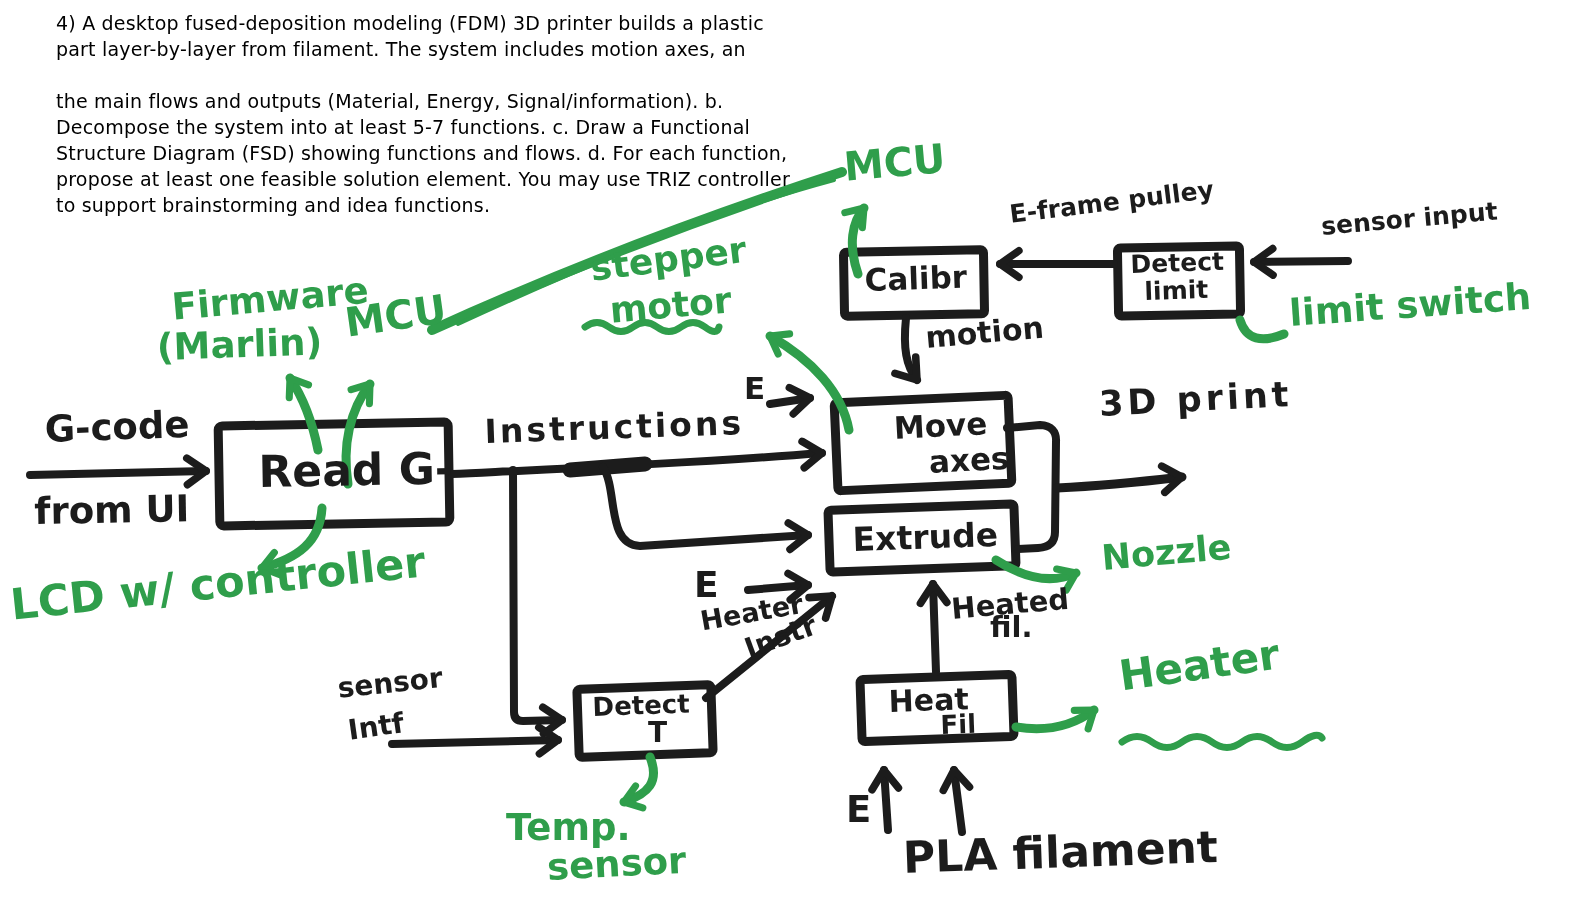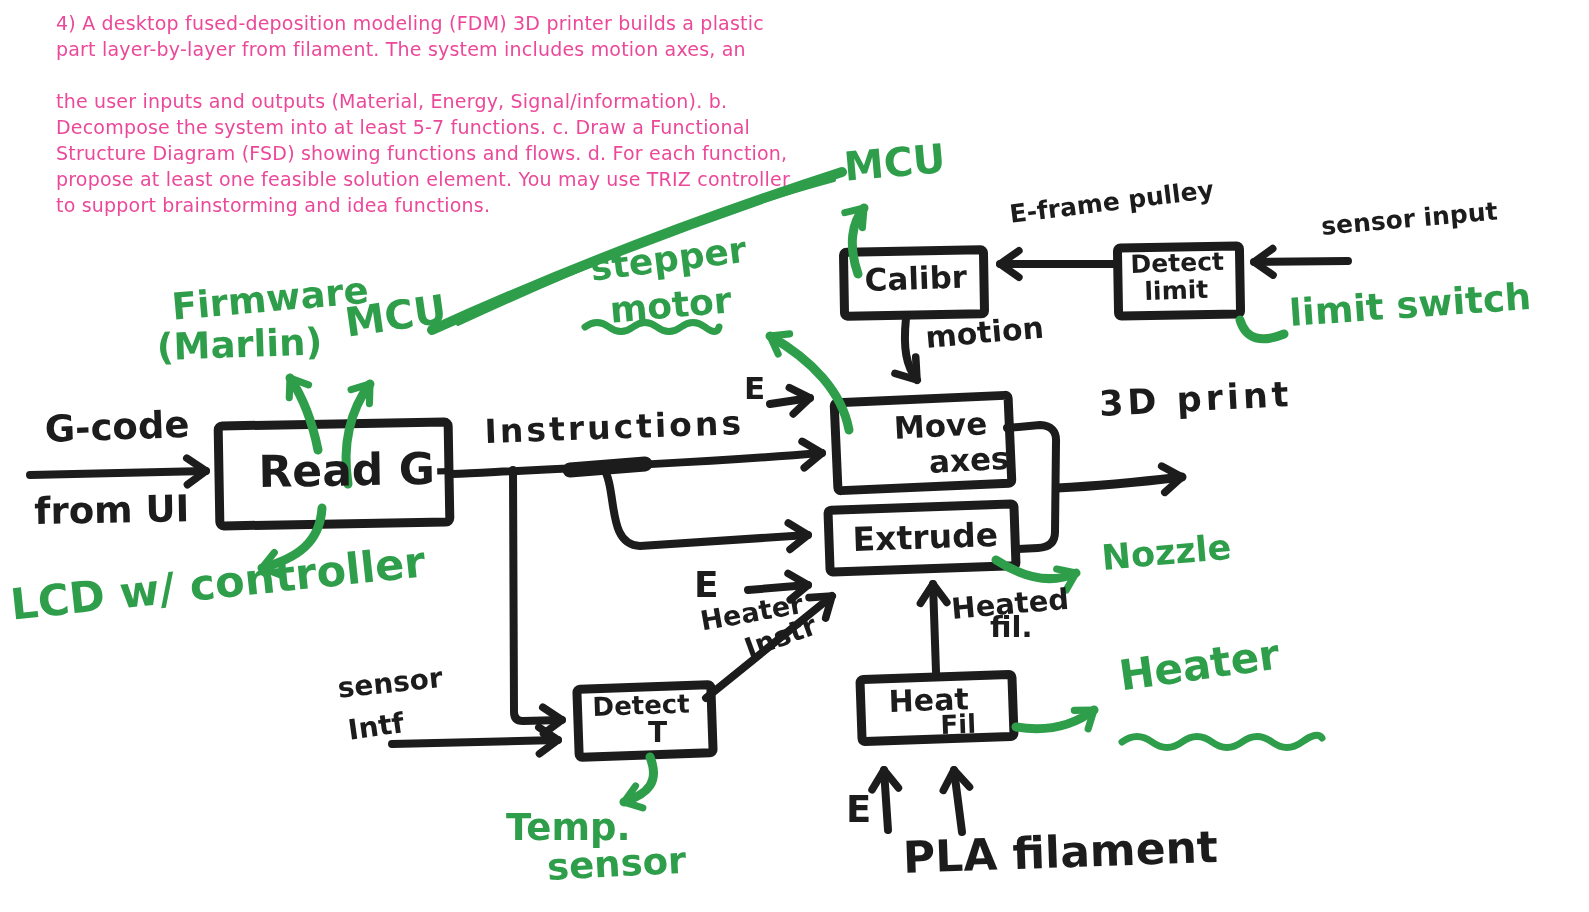--- a/index.html
+++ b/index.html
@@ -1,19 +1,19 @@
 <!DOCTYPE html>
 <html><head>
 <meta charset="utf-8">
 <style>
   html,body{margin:0;padding:0;background:#ffffff;}
   #canvas{position:relative;width:1589px;height:912px;background:#ffffff;overflow:hidden;
           font-family:"DejaVu Sans",sans-serif;}
   #strokes{position:absolute;left:0;top:0;width:1589px;height:912px;}
-  .ptext{position:absolute;left:56px;width:780px;color:#ec4899;font-size:19px;line-height:26.5px;
+  .ptext{position:absolute;left:56px;width:780px;color:#000000;font-size:19px;line-height:26.5px;
          letter-spacing:.2px;white-space:nowrap;font-family:"DejaVu Sans",sans-serif;}
   .lbl{position:absolute;font-weight:bold;color:#1c1c1c;white-space:nowrap;
        font-family:"DejaVu Sans",sans-serif;transform-origin:left top;}
   .green{color:#2f9e4b;}
 </style>
 </head>
 <body>
 
 <div id="canvas">
 
@@ -69,21 +69,21 @@
       <path d="M1016 727 C1052 733 1078 722 1094 710" stroke-width="9" marker-end="url(#ag)"></path>
       <path d="M1240 320 C1246 340 1262 343 1284 334" stroke-width="9"></path>
       <path d="M650 757 C660 782 648 794 624 802" stroke-width="9" marker-end="url(#ag)"></path>
       <path d="M585 327 q12 -9 24 0 t24 0 t24 0 t24 0 t24 0 t14 0" stroke-width="7"></path>
       <path d="M1122 742 q15 -11 30 0 t30 0 t30 0 t30 0 t30 0 t30 0 t20 -4" stroke-width="7"></path>
     </g>
   </svg>
 
   <div class="ptext" style="top:10px">4) A desktop fused-deposition modeling (FDM) 3D printer builds a plastic</div>
   <div class="ptext" style="top:36px">part layer-by-layer from filament. The system includes motion axes, an</div>
-  <div class="ptext" style="top:88px">the user inputs and outputs (Material, Energy, Signal/information). b.</div>
+  <div class="ptext" style="top:88px">the main flows and outputs (Material, Energy, Signal/information). b.</div>
   <div class="ptext" style="top:114px">Decompose the system into at least 5-7 functions. c. Draw a Functional</div>
   <div class="ptext" style="top:140px">Structure Diagram (FSD) showing functions and flows. d. For each function,</div>
   <div class="ptext" style="top:166px">propose at least one feasible solution element. You may use TRIZ controller</div>
   <div class="ptext" style="top:192px">to support brainstorming and idea functions.</div>
 
   <div class="lbl" style="left:258px;top:446px;font-size:44px;transform:rotate(-1deg)">Read G-</div>
   <div class="lbl" style="left:893px;top:410px;font-size:31px;transform:rotate(-3deg)">Move</div>
   <div class="lbl" style="left:928px;top:444px;font-size:31px;transform:rotate(-3deg)">axes</div>
   <div class="lbl" style="left:864px;top:262px;font-size:31px;transform:rotate(-2deg)">Calibr</div>
   <div class="lbl" style="left:1130px;top:250px;font-size:25px;transform:rotate(-2deg)">Detect</div>

